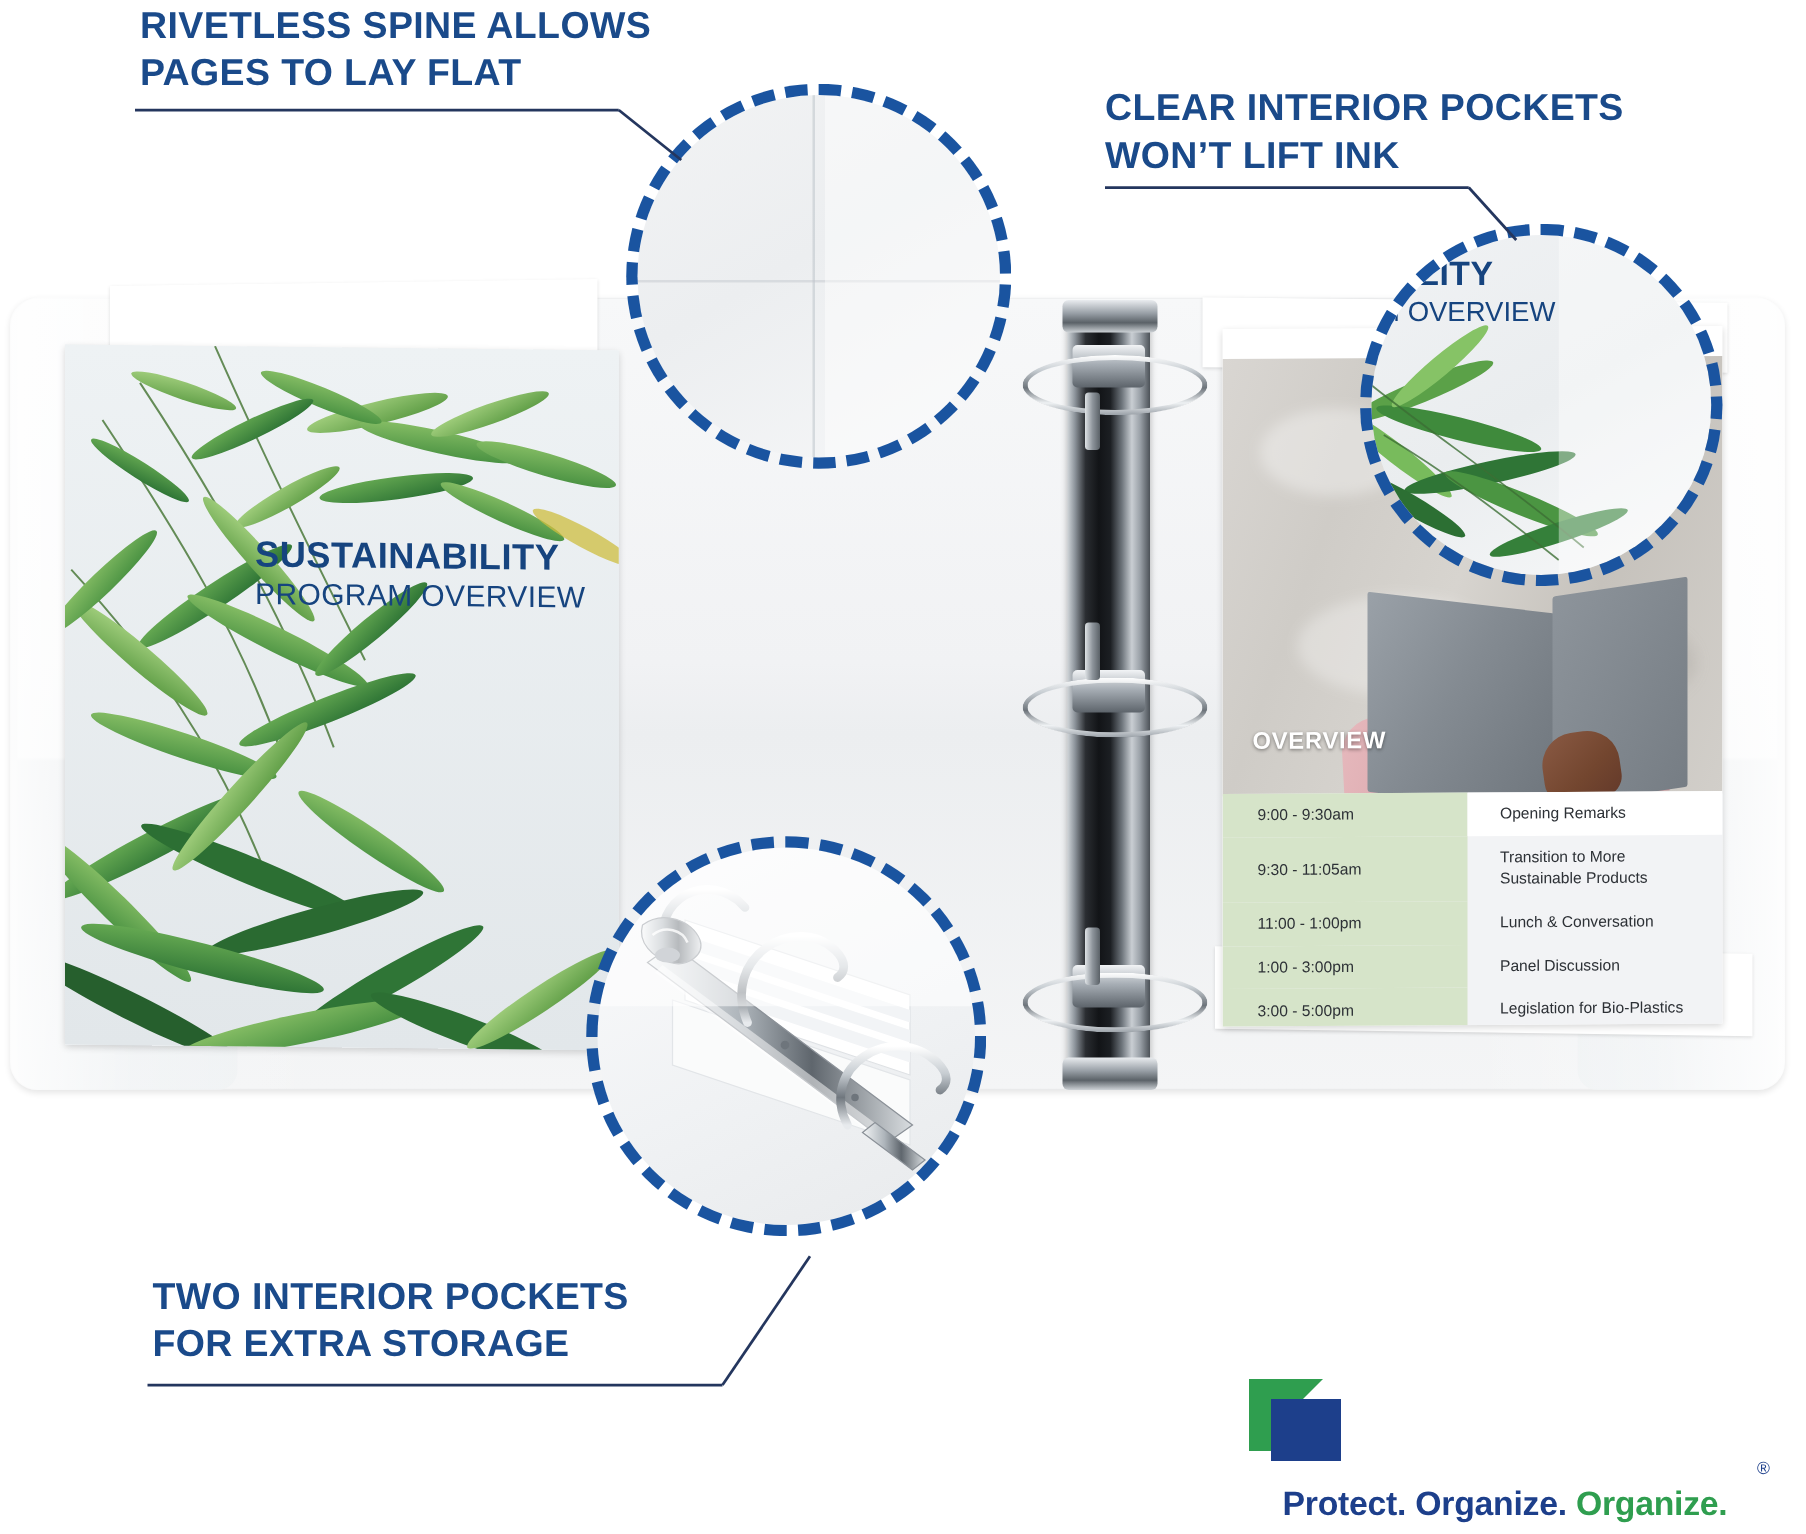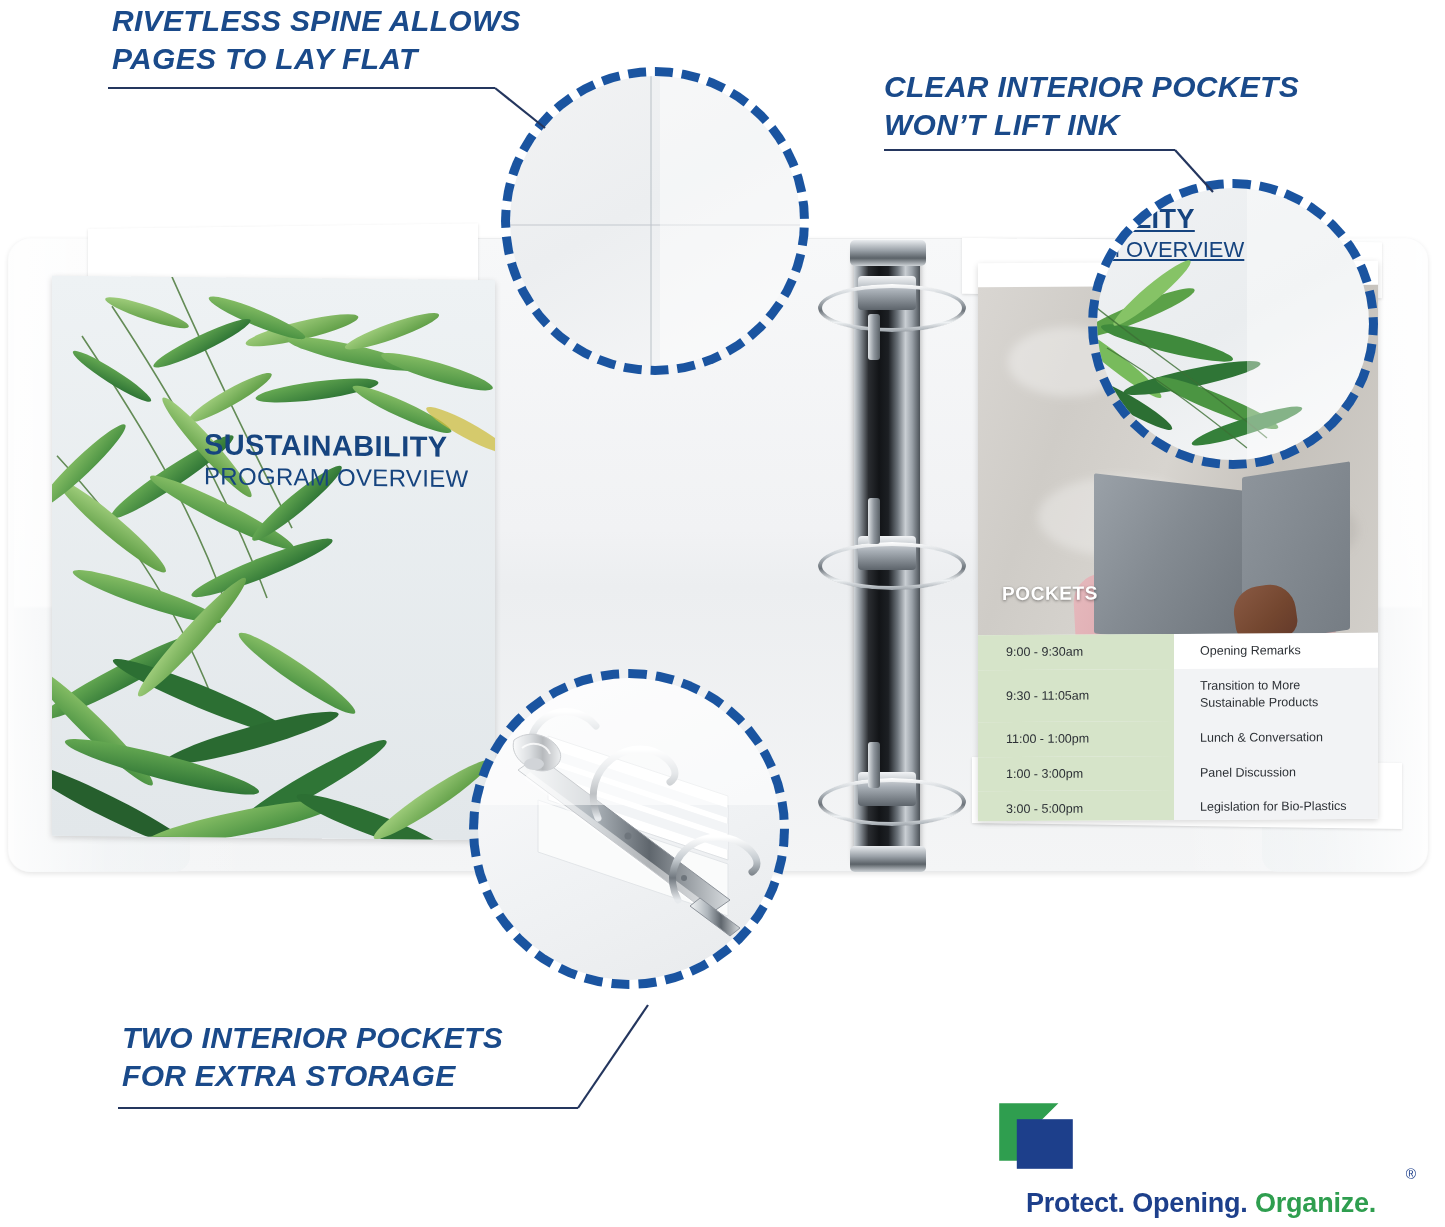--- a/index.html
+++ b/index.html
@@ -8,21 +8,21 @@
   }
   body {
     width: 1445px; height: 1227px;
     position: relative; overflow: hidden;
     font-family: "Liberation Sans", sans-serif;
     -webkit-font-smoothing: antialiased;
   }
   .stage { position: absolute; inset: 0; background: #ffffff; }
 
   
-  .callout { position: absolute; font-style: italic; }
+  .callout { position: absolute; }
   .callout-text {
     color: #1a4a8a;
     font-weight: bold;
     font-size: 30px;
     line-height: 1.25;
     letter-spacing: 0.3px;
     white-space: pre-line;
   }
   .leader { position: absolute; overflow: visible; }
 
@@ -336,21 +336,21 @@
       <div class="concrete-n" style="left:30px; top:40px; width:120px; height:70px; background:rgba(255,255,255,0.35);"></div>
       <div class="concrete-n" style="left:210px; top:30px; width:140px; height:90px; background:rgba(140,136,130,0.22);"></div>
       <div class="concrete-n" style="left:60px; top:190px; width:160px; height:80px; background:rgba(255,255,255,0.30);"></div>
       <div class="concrete-n" style="left:250px; top:210px; width:130px; height:70px; background:rgba(150,146,140,0.20);"></div>
       <div class="person-sleeve" style="left:96px; top:282px; width:260px; height:72px; border-radius:28px 28px 0 0; transform:rotate(-3deg);"></div>
       <div class="binder-prop" style="left:116px; top:196px; width:150px; height:160px; transform:skewY(7deg); border-radius:2px;"></div>
       <div class="binder-prop" style="left:264px; top:184px; width:108px; height:168px; transform:skewY(-8deg); border-radius:2px;
                   background:linear-gradient(120deg,#8d949b,#767d84);"></div>
       <div class="hand" style="left:256px; top:300px; width:62px; height:54px; border-radius:26px 26px 16px 16px; transform:rotate(-8deg);"></div>
     </div>
-    <div class="schedule-label">POCKETS</div>
+    <div class="schedule-label">OVERVIEW</div>
     <table class="sched">
       <tbody>
           <tr class="first">
             <td class="time">9:00 - 9:30am</td>
             <td class="topic" style="white-space: pre-line;">Opening Remarks</td>
           </tr>
           <tr>
             <td class="time">9:30 - 11:05am</td>
             <td class="topic" style="white-space: pre-line;">Transition to More
 Sustainable Products</td>
@@ -372,21 +372,21 @@
   </div>
 
   <div class="mag" id="mag-top" style="background:linear-gradient(150deg,#f2f3f4 0%,#eceef0 45%,#f6f7f8 100%);">
     <div class="pocket-seam-v" style="left:140px;"></div>
     <div class="pocket-seam-h" style="top:148px;"></div>
     <div style="position:absolute;left:150px;top:0;right:0;bottom:0;background:rgba(255,255,255,0.45);"></div>
   </div>
   <div class="mag-ring" id="mag-top-ring"></div>
 
   <div class="mag" id="mag-tr" style="background:linear-gradient(150deg,#f0f2f4 0%,#eaedef 50%,#f7f8f9 100%);">
-    <div class="tr-title" style="left:-10px; top:16px;text-decoration:underline;">
+    <div class="tr-title" style="left:-10px; top:16px;">
       <span class="z1">ABILITY</span>
       <span class="z2">AM OVERVIEW</span>
     </div>
     <svg viewBox="0 0 272 272" style="position:absolute;inset:0;">
       <g>
         <ellipse cx="40" cy="125" rx="62" ry="9" fill="#5ba148" transform="rotate(-22 40 125)"></ellipse>
         <ellipse cx="70" cy="155" rx="68" ry="9" fill="#3f8a3c" transform="rotate(14 70 155)"></ellipse>
         <ellipse cx="20" cy="175" rx="56" ry="8" fill="#78bb5c" transform="rotate(38 20 175)"></ellipse>
         <ellipse cx="95" cy="190" rx="70" ry="9" fill="#2f7536" transform="rotate(-12 95 190)"></ellipse>
         <ellipse cx="120" cy="215" rx="66" ry="9" fill="#4b9542" transform="rotate(22 120 215)"></ellipse>
@@ -477,17 +477,17 @@
 WON’T LIFT INK</div>
   </div>
 
   <div class="logo">
     <svg viewBox="0 0 110 100" style="position:absolute;left:0;top:0;width:88px;height:80px;">
       <polygon points="4,4 78,4 50,32 30,32 30,76 4,76" fill="#2f9e4f"></polygon>
       <rect x="26" y="24" width="70" height="62" fill="#1d3f8b"></rect>
     </svg>
     <div class="logo-reg">®</div>
     <div class="logo-tag">
-      <span class="tag-blue">Protect. Opening.</span><span class="tag-green"> Organize.</span>
+      <span class="tag-blue">Protect. Organize.</span><span class="tag-green"> Organize.</span>
     </div>
   </div>
 
 </div>
 
 </body></html>

